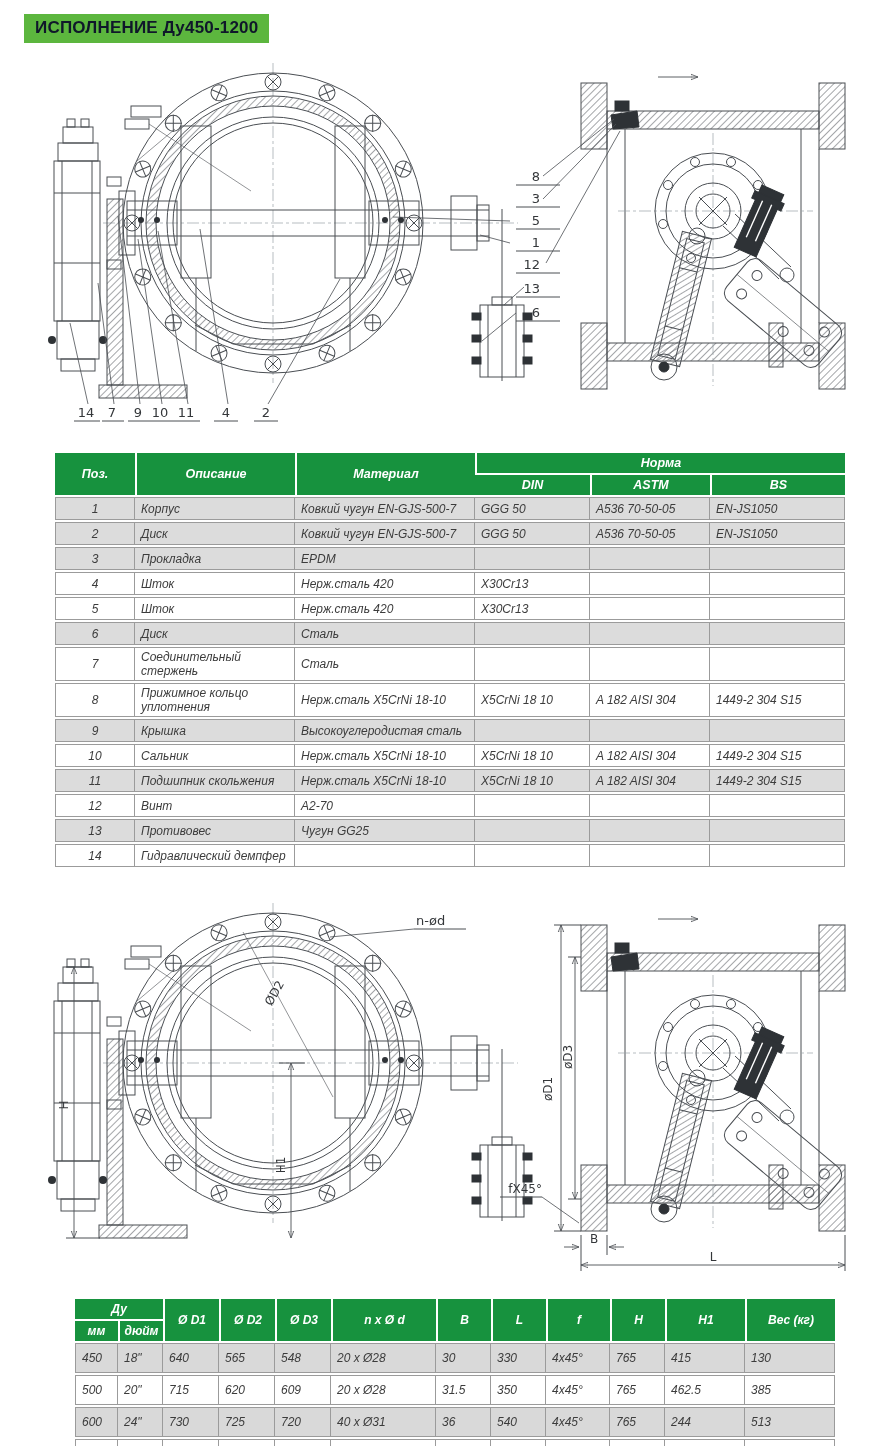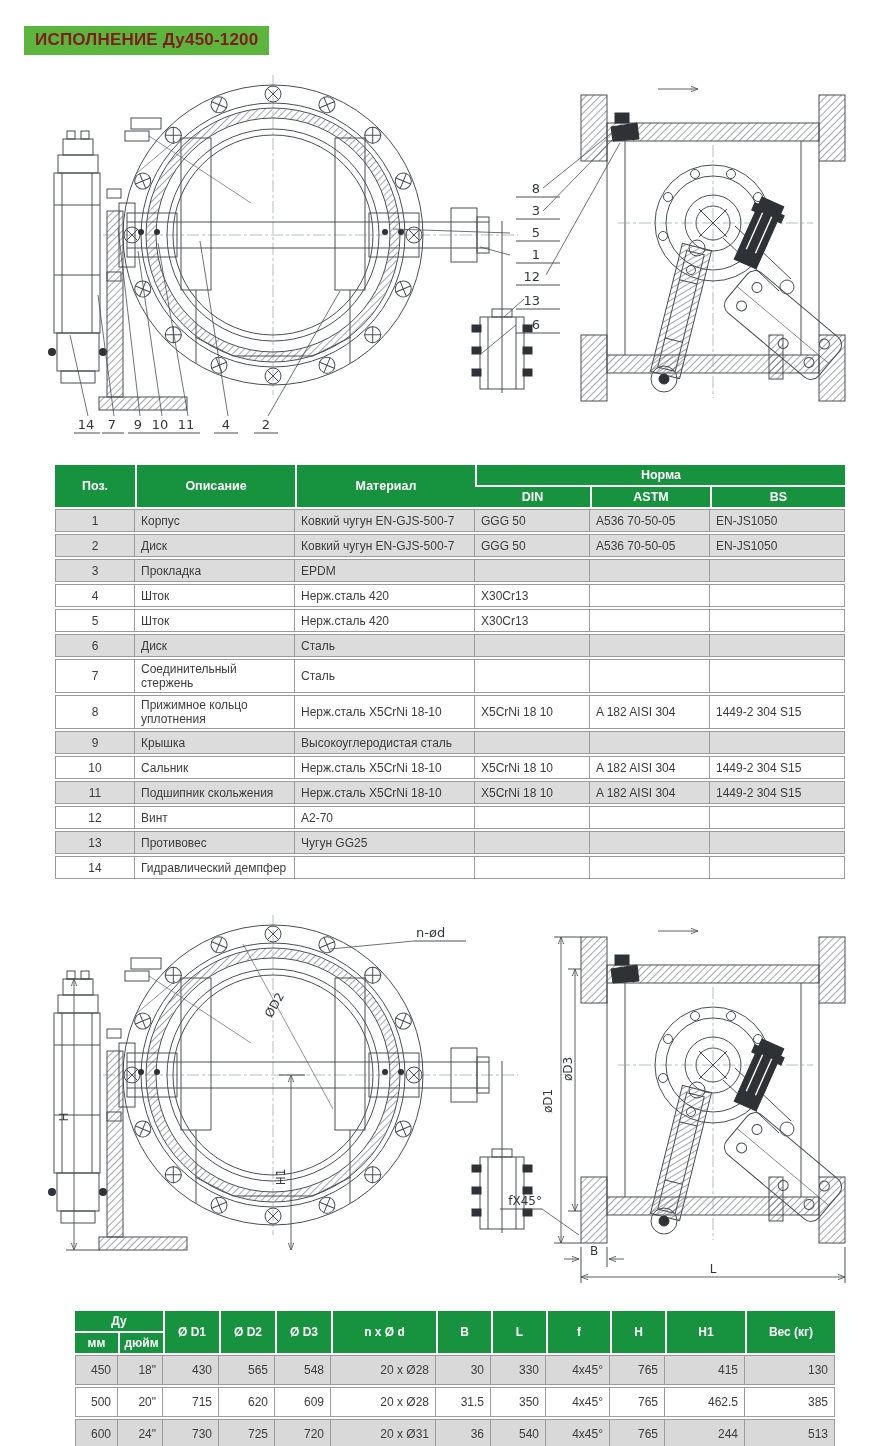--- a/index.html
+++ b/index.html
@@ -1,48 +1,48 @@
 <!DOCTYPE html>
 <html><head>
 <meta charset="utf-8">
 <style>
   html,body{margin:0;padding:0;background:#fff;}
   body{width:880px;font-family:"Liberation Sans",sans-serif;color:#3c3c3c;}
-  .badge{display:inline-block;background:#5cb63e;color:#7f1d1d;font-weight:bold;
-         font-size:17px;padding:4px 11px 5px 11px;margin:26px 0 0 24px;letter-spacing:.2px;}
+  .badge{display:inline-block;background:#5cb63e;color:#0f172a;font-weight:bold;
+         font-size:17px;padding:4px 11px 5px 11px;margin:14px 0 0 24px;letter-spacing:.2px;}
   .fig{margin:8px 0 0 48px;}
   
   svg .ln, svg line, svg circle, svg rect, svg polygon, svg polyline, svg path
       {fill:none;stroke:#4a4e53;stroke-width:1;}
   svg .dark{fill:#2e3236;stroke:#2e3236;}
   svg .dot{fill:#2e3236;stroke:none;}
   svg .hatch{fill:url(#hp);stroke:#4a4e53;}
   svg .cl{stroke:#9aa0a6;stroke-width:.7;stroke-dasharray:12 3 3 3;}
   svg .thin{stroke-width:.6;}
   svg .ringHatch{stroke:url(#hp);stroke-width:9;fill:none;}
   svg .ldr{stroke:#4a4e53;stroke-width:.8;}
   svg .dim{stroke:#4a4e53;stroke-width:.9;}
   svg text{fill:#34373a;stroke:none;font:13px "DejaVu Sans",sans-serif;}
   svg text.dimtxt{font-size:12px;}
   svg .wslit{stroke:#fff;stroke-width:1.4;}
   
-  table{border-collapse:separate;border-spacing:0 2px;font-size:12px;color:#3c3c3c;}
+  table{border-collapse:separate;border-spacing:0 2px;font-size:12px;color:#3c3c3c;font-style:italic;}
   th{background:#17923e;color:#fff;font-weight:bold;font-size:12.5px;padding:3px 4px;
      border-left:2px solid #fff;text-align:center;}
   th:first-child{border-left:none;}
   td{border:1px solid #9b9b9b;border-left:none;padding:2px 6px;background:#fff;vertical-align:middle;}
   td:first-child{border-left:1px solid #9b9b9b;}
   .parts{margin:24px 0 0 55px;width:790px;}
   .parts td{height:17px;}
   .parts td.c{text-align:center;}
   .parts tr:nth-of-type(1) td,.parts tr:nth-of-type(2) td,.parts tr:nth-of-type(3) td,
   .parts tr:nth-of-type(6) td,.parts tr:nth-of-type(9) td,.parts tr:nth-of-type(11) td,
   .parts tr:nth-of-type(13) td{background:#dcdcdc;}
   .dims{margin:14px 0 0 75px;width:760px;}
-  .dims td{text-align:right;height:24px;}
+  .dims td{text-align:left;height:24px;}
   .dims tbody tr:nth-of-type(odd) td{background:#d9d9d9;}
   .dims th{font-size:12px;}
 </style>
 </head>
 <body>
 
 
 
 
 <svg style="position:absolute;width:0;height:0;" aria-hidden="true">
@@ -507,21 +507,21 @@
     <tr>
       <th>мм</th>
       <th>дюйм</th>
     </tr>
   </thead>
   <tbody>
 
       <tr>
         <td>450</td>
         <td>18"</td>
-        <td>430</td>
+        <td>640</td>
         <td>565</td>
         <td>548</td>
         <td>20 x Ø28</td>
         <td>30</td>
         <td>330</td>
         <td>4x45°</td>
         <td>765</td>
         <td>415</td>
         <td>130</td>
       </tr>
@@ -540,21 +540,21 @@
         <td>462.5</td>
         <td>385</td>
       </tr>
 
       <tr>
         <td>600</td>
         <td>24"</td>
         <td>730</td>
         <td>725</td>
         <td>720</td>
-        <td>20 x Ø31</td>
+        <td>40 x Ø31</td>
         <td>36</td>
         <td>540</td>
         <td>4x45°</td>
         <td>765</td>
         <td>244</td>
         <td>513</td>
       </tr>
 
       <tr>
         <td>700</td>

